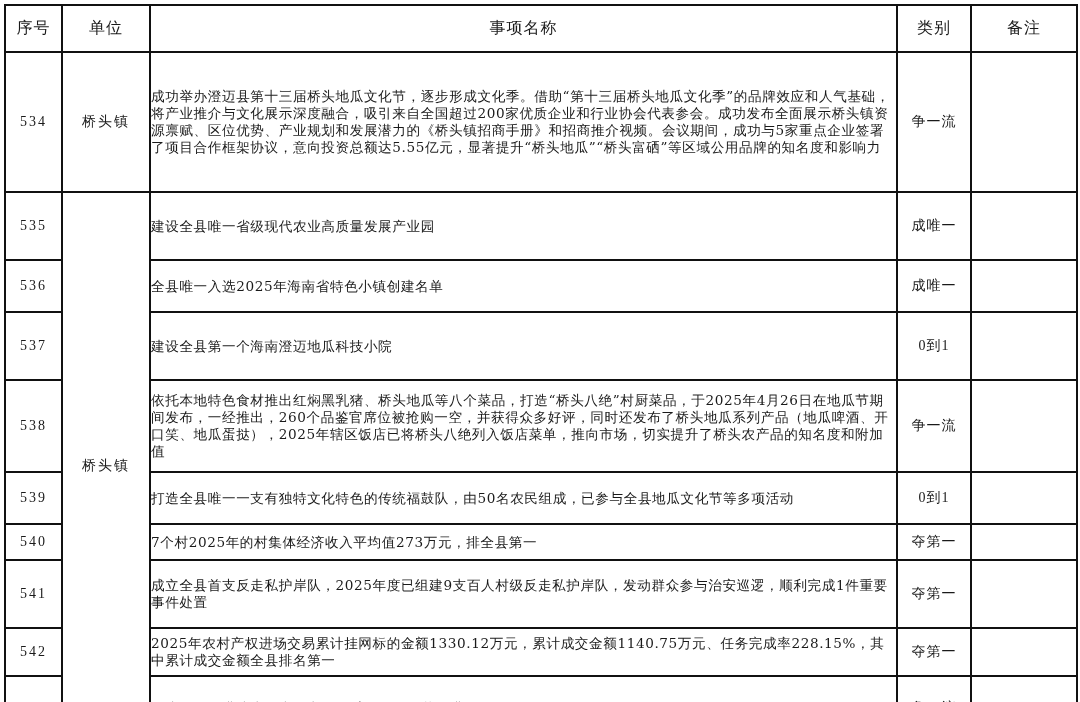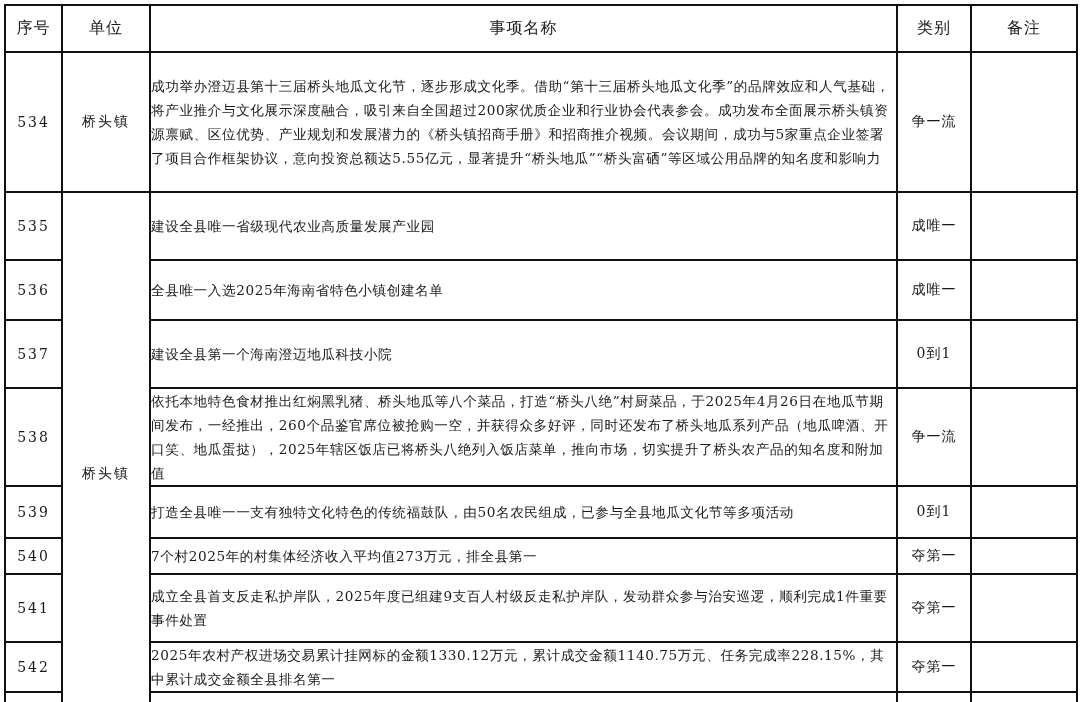--- a/index.html
+++ b/index.html
@@ -22,26 +22,27 @@
       font-weight: normal;
       font-size: 16px;
       height: 45px;
       text-align: center;
       letter-spacing: 1px;
     }
     td.num, td.unit, td.cat {
       text-align: center;
       font-size: 14px;
       letter-spacing: 2px;
+      font-family: Liberation Serif, serif;
     }
     td.cat { letter-spacing: 1px; }
     td.desc {
       text-align: left;
       font-size: 13.6px;
-      line-height: 24px;
+      line-height: 17px;
       padding: 2px 2px 2px 4px;
       letter-spacing: 0.6px;
       margin-top: 28px;
     }
     td.note { }
   </style>
 </head>
 <body>
 
 <div class="wrap">
@@ -70,21 +71,21 @@
         <td class="cat">争一流</td>
         <td class="note"></td>
       </tr>
       <tr style="height:68px">
         <td class="num">535</td>
         <td class="unit" rowspan="9">桥头镇</td>
         <td class="desc">建设全县唯一省级现代农业高质量发展产业园</td>
         <td class="cat">成唯一</td>
         <td class="note"></td>
       </tr>
-      <tr style="height:60px">
+      <tr style="height:52px">
         <td class="num">536</td>
         <td class="desc">全县唯一入选2025年海南省特色小镇创建名单</td>
         <td class="cat">成唯一</td>
         <td class="note"></td>
       </tr>
       <tr style="height:68px">
         <td class="num">537</td>
         <td class="desc">建设全县第一个海南澄迈地瓜科技小院</td>
         <td class="cat">0到1</td>
         <td class="note"></td>
@@ -106,21 +107,21 @@
         <td class="desc">7个村2025年的村集体经济收入平均值273万元，排全县第一</td>
         <td class="cat">夺第一</td>
         <td class="note"></td>
       </tr>
       <tr style="height:68px">
         <td class="num">541</td>
         <td class="desc">成立全县首支反走私护岸队，2025年度已组建9支百人村级反走私护岸队，发动群众参与治安巡逻，顺利完成1件重要事件处置</td>
         <td class="cat">夺第一</td>
         <td class="note"></td>
       </tr>
-      <tr style="height:36px">
+      <tr style="height:48px">
         <td class="num">542</td>
         <td class="desc">2025年农村产权进场交易累计挂网标的金额1330.12万元，累计成交金额1140.75万元、任务完成率228.15%，其中累计成交金额全县排名第一</td>
         <td class="cat">夺第一</td>
         <td class="note"></td>
       </tr>
       <tr style="height:64px">
         <td class="num">543</td>
         <td class="desc">桥头玉包渔港成为海南第七个“无塑海洋”示范渔港</td>
         <td class="cat">争一流</td>
         <td class="note"></td>

